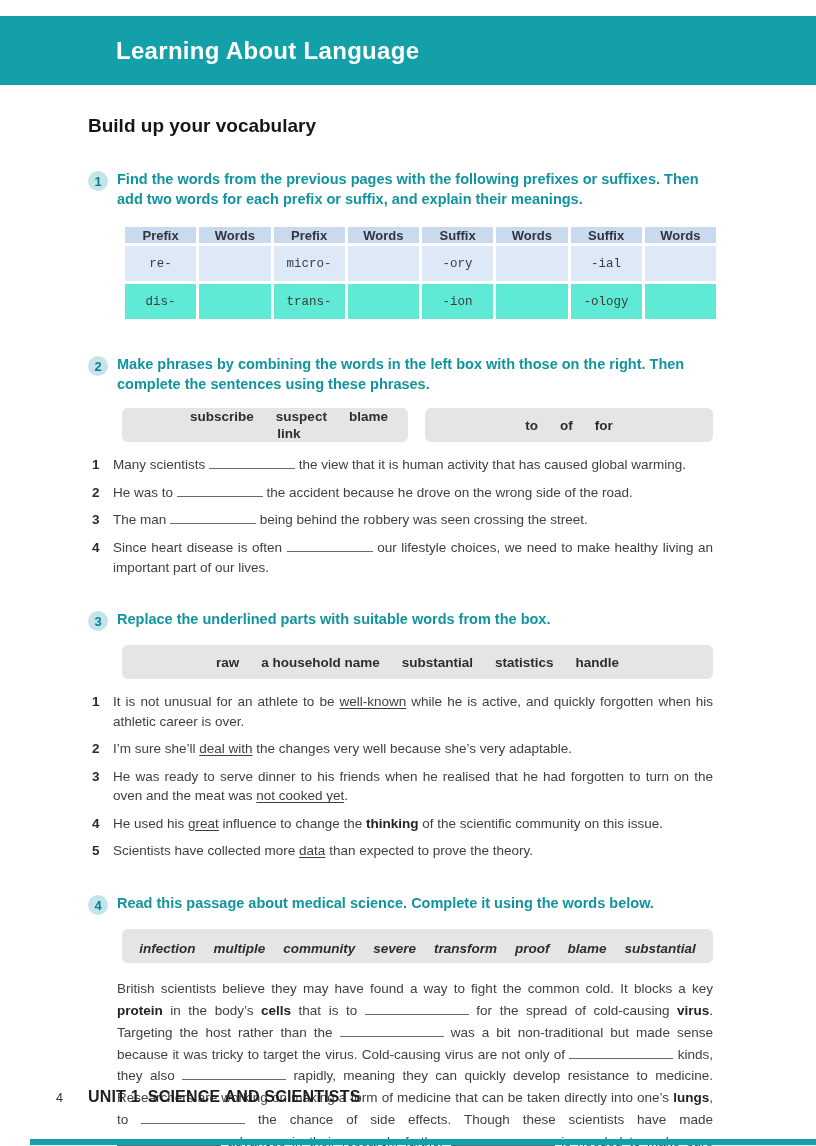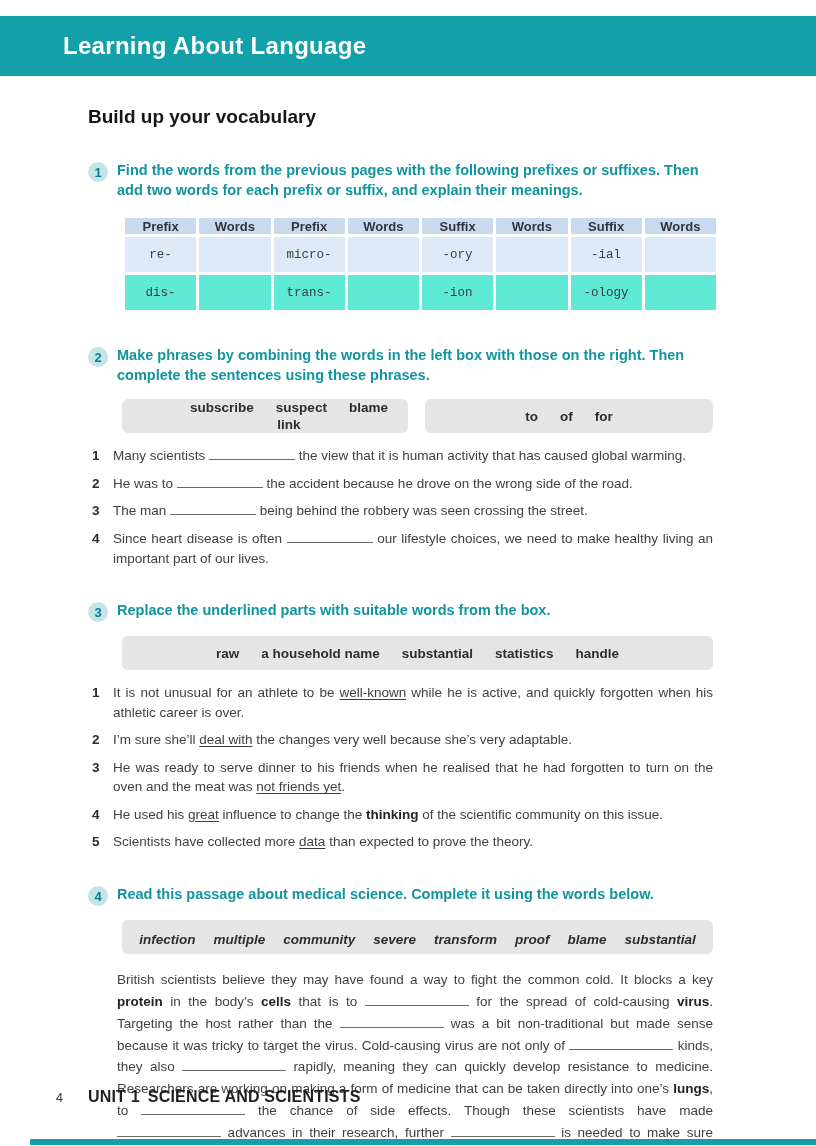--- a/index.html
+++ b/index.html
@@ -2,22 +2,22 @@
 <html style="--teal: #13a0a8; --teal-text: #12949f;"><head>
 <meta charset="utf-8">
 <style>
   * { margin:0; padding:0; box-sizing:border-box; }
   html,body { background:#ffffff; }
   .page {
     position:relative; width:816px; height:1146px; background:#fff;
     font-family:"Liberation Sans", sans-serif; color:#3f3f41; overflow:hidden;
   }
   .banner {
-    margin-top:16px; height:60px; background:var(--teal,#13a0a8);
-    display:flex; align-items:center; padding-left:63px;
+    margin-top:16px; height:69px; background:var(--teal,#13a0a8);
+    display:flex; align-items:center; padding-left:116px;
   }
   .banner h1 { color:#fff; font-size:24px; font-weight:700; letter-spacing:.3px; }
 
   main { padding:0 103px 0 88px; }
 
   .vocab-title { margin-top:30px; font-size:19px; font-weight:700; color:#161616; }
 
   .q { margin-top:33px; }
   .q-head { display:flex; align-items:flex-start; gap:9px; }
   .q-num {
@@ -179,21 +179,21 @@
           <div class="sentence">
             <span class="n">1</span>
             <span class="body"><span>It is not unusual for an athlete to be </span><span class="u">well-known</span><span> while he is active, and quickly forgotten when his athletic career is over.</span></span>
           </div>
           <div class="sentence">
             <span class="n">2</span>
             <span class="body"><span>I’m sure she’ll </span><span class="u">deal with</span><span> the changes very well because she’s very adaptable.</span></span>
           </div>
           <div class="sentence">
             <span class="n">3</span>
-            <span class="body"><span>He was ready to serve dinner to his friends when he realised that he had forgotten to turn on the oven and the meat was </span><span class="u">not friends yet</span><span>.</span></span>
+            <span class="body"><span>He was ready to serve dinner to his friends when he realised that he had forgotten to turn on the oven and the meat was </span><span class="u">not cooked yet</span><span>.</span></span>
           </div>
           <div class="sentence">
             <span class="n">4</span>
             <span class="body"><span>He used his </span><span class="u">great</span><span> influence to change the </span><b>thinking</b><span> of the scientific community on this issue.</span></span>
           </div>
           <div class="sentence">
             <span class="n">5</span>
             <span class="body"><span>Scientists have collected more </span><span class="u">data</span><span> than expected to prove the theory.</span></span>
           </div>
         </div>

